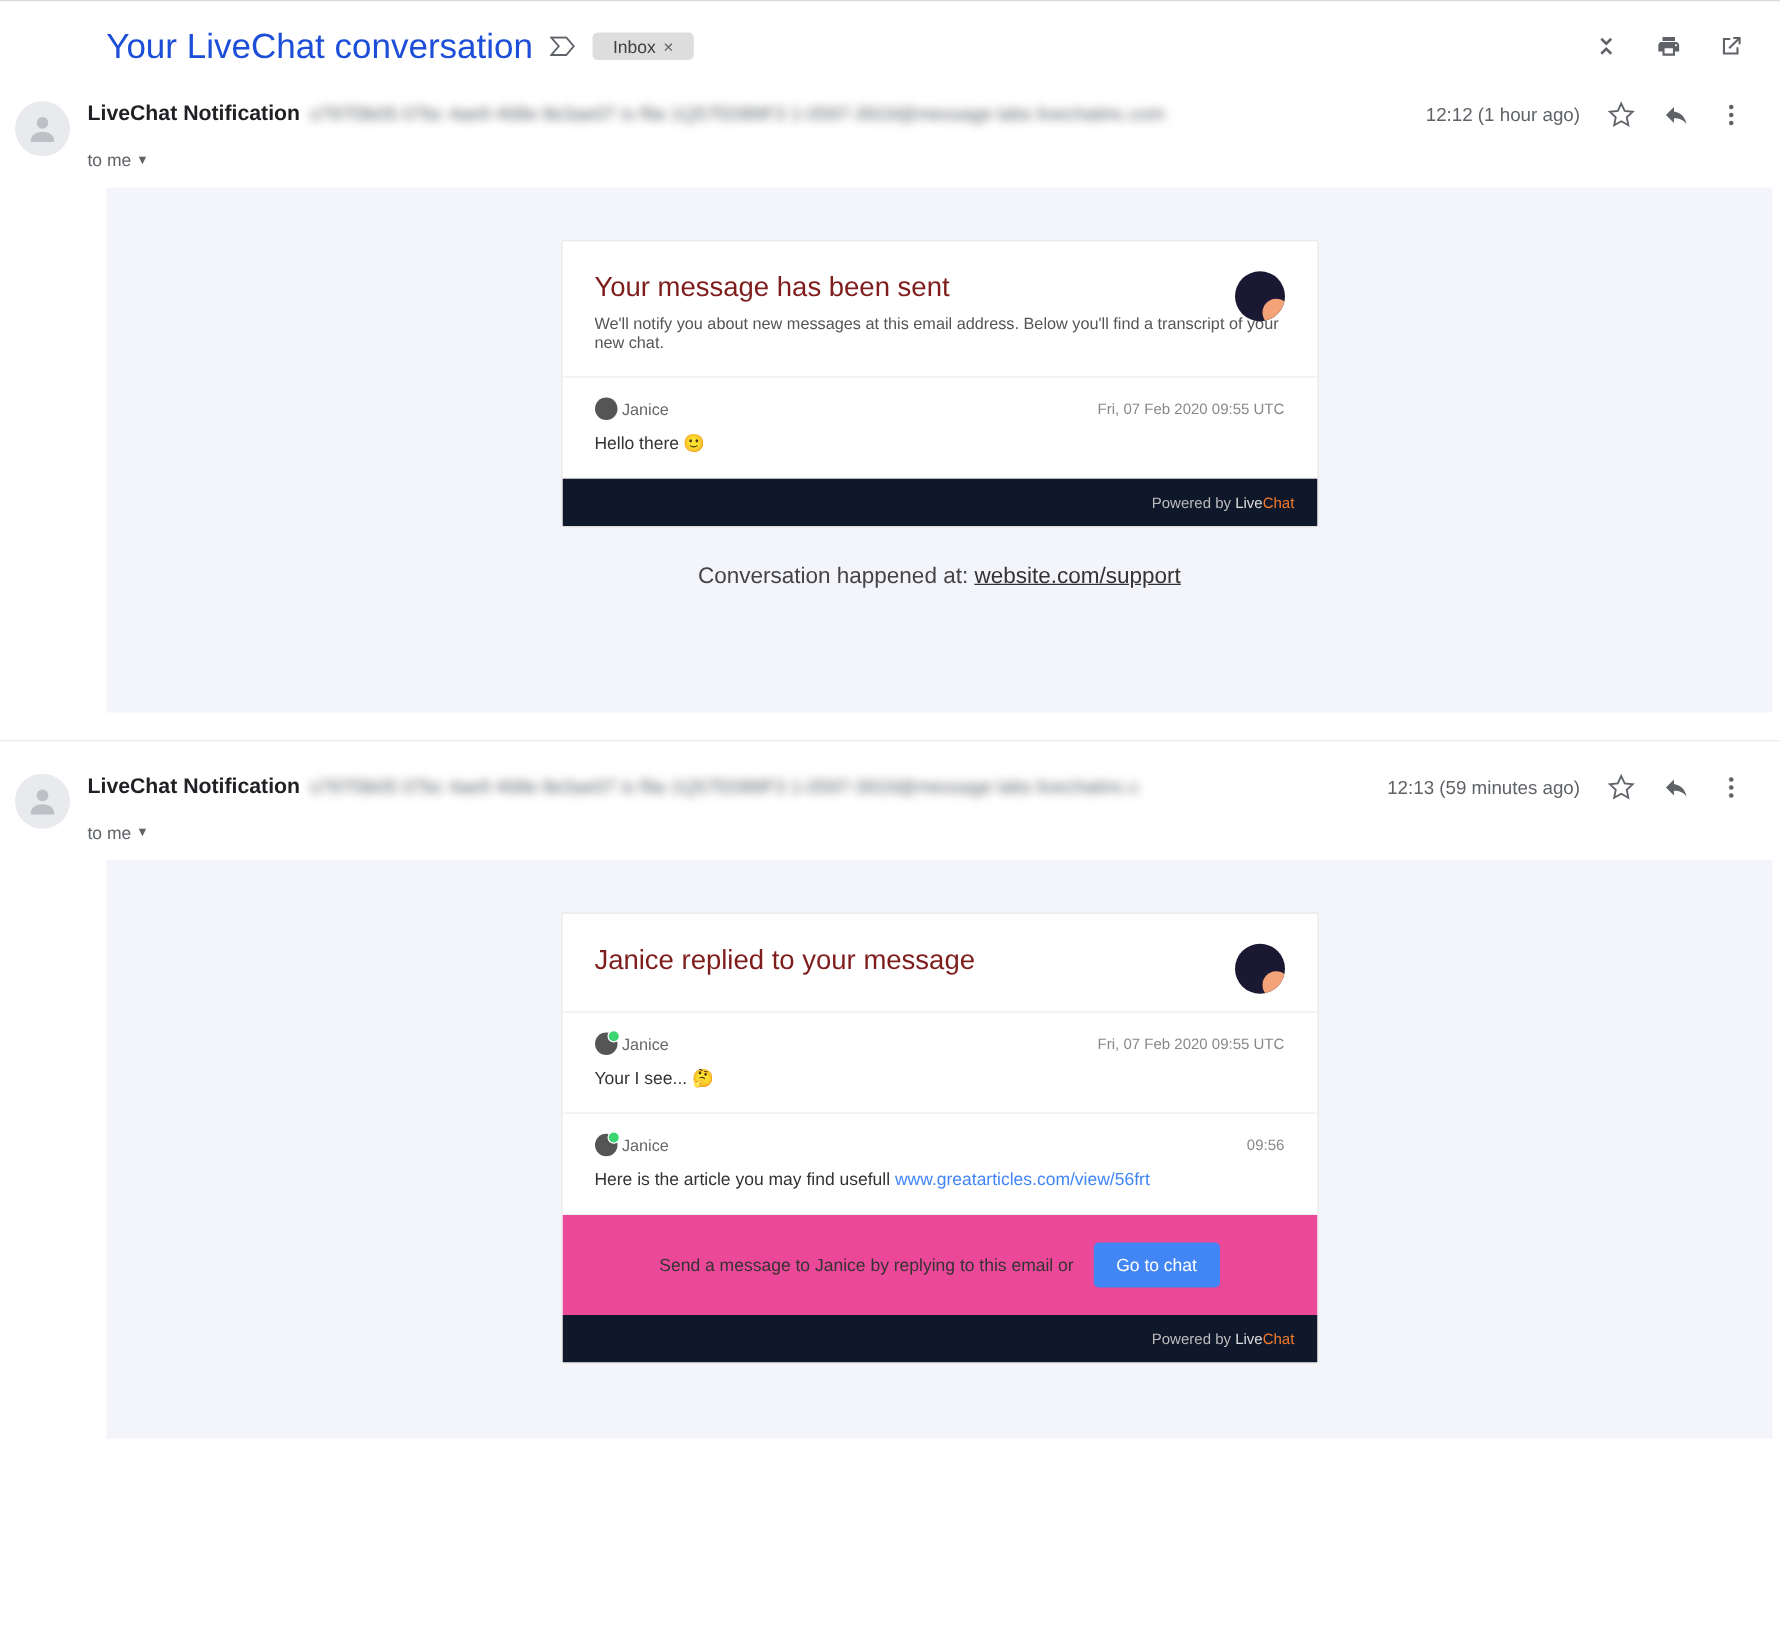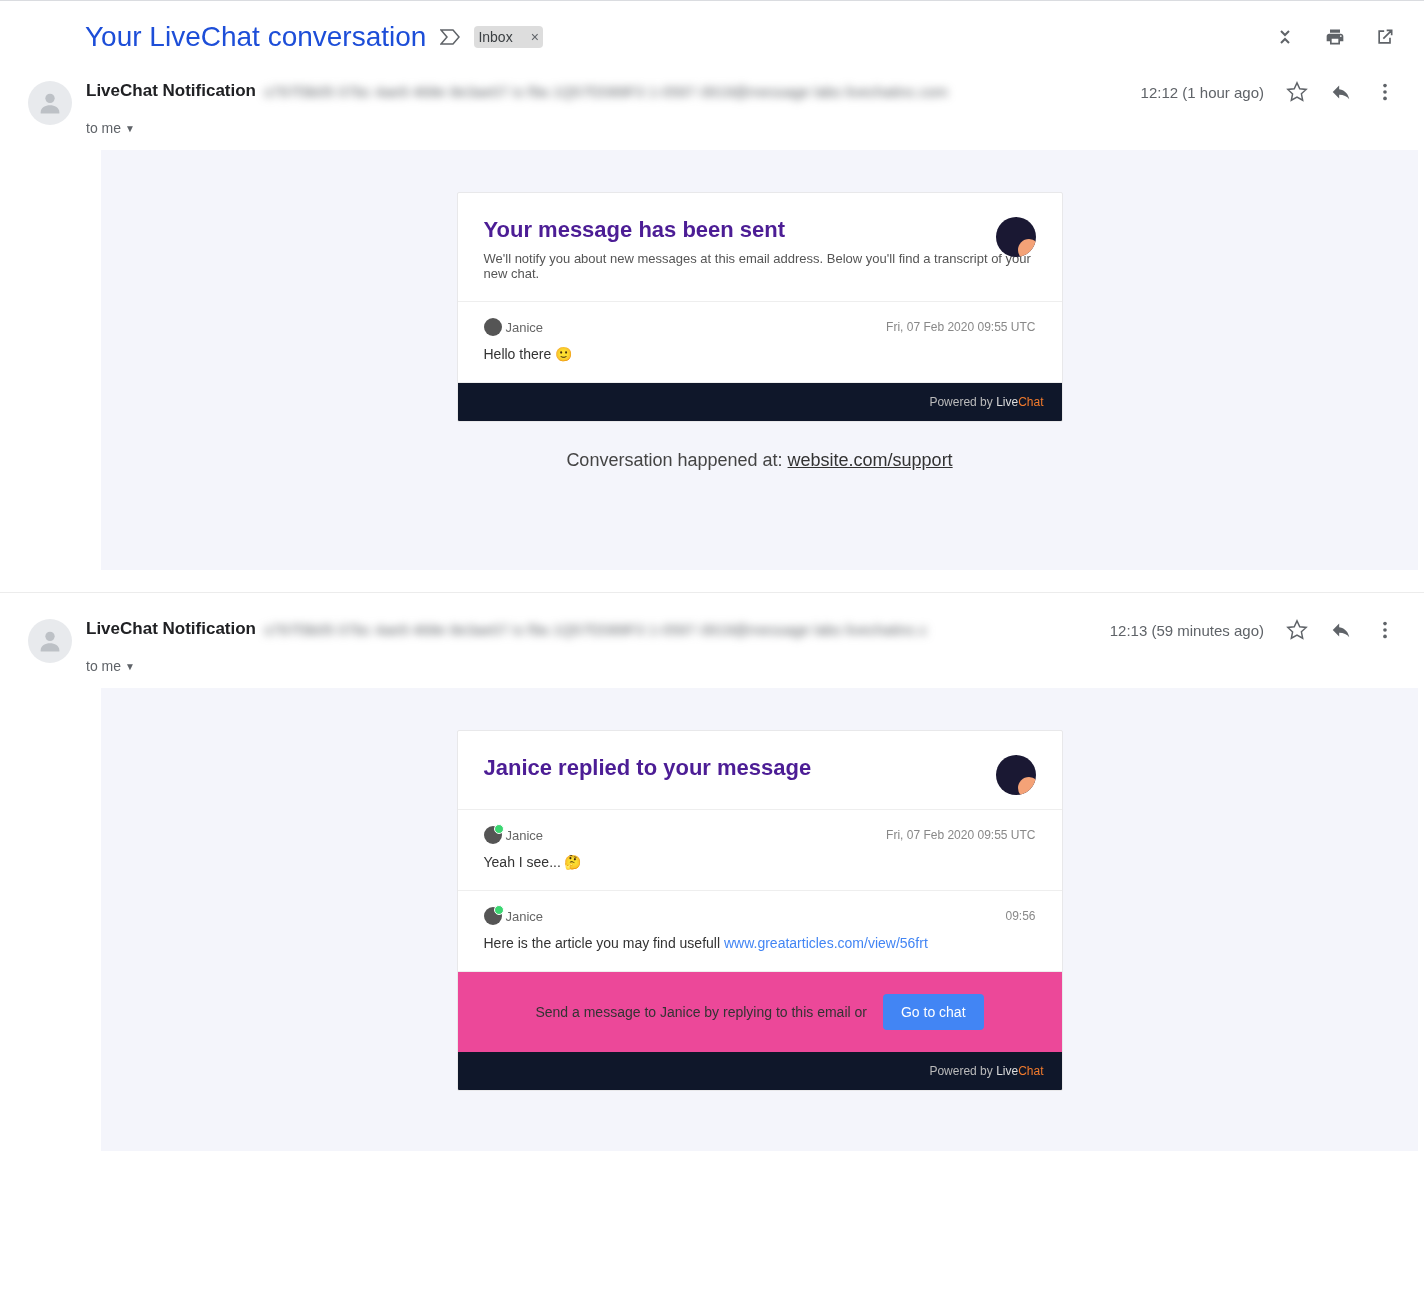--- a/index.html
+++ b/index.html
@@ -1,39 +1,39 @@
 <!DOCTYPE html>
 <html><head>
 <meta charset="utf-8">
 <style>
 *{box-sizing:border-box;margin:0;padding:0}
 body{font-family:Arial,Helvetica,sans-serif;background:#fff;color:#202124;width:1424px}
 .container{padding:0}
 .topbar{border-top:1px solid #dadce0;padding:20px 28px 20px 85px;display:flex;align-items:center;gap:14px}
 .subject{font-size:28px;font-weight:400;color:#1d4ed8}
 .label-chevron{width:20px;height:20px;display:inline-flex;align-items:center;justify-content:center;color:#5f6368}
-.chip{background:#ddd;color:#3c4043;font-size:14px;border-radius:4px;padding:3px 4px;display:inline-flex;align-items:flex-start;gap:18px}
+.chip{background:#ddd;color:#3c4043;font-size:14px;border-radius:4px;padding:3px 16px;display:inline-flex;align-items:flex-start;gap:6px}
 .chip-x{font-size:14px;color:#5f6368;cursor:pointer}
 .top-actions{margin-left:auto;display:flex;gap:28px;align-items:center;color:#5f6368}
 .ico{width:22px;height:22px;display:inline-flex;align-items:center;justify-content:center}
-.msg{padding:0 0 0 16px}
+.msg{padding:0 0 0 0}
 .msg-head{display:flex;align-items:flex-start;padding:8px 28px 10px 12px;gap:14px}
 .avatar{width:44px;height:44px;border-radius:50%;background:#e8eaed;display:flex;align-items:center;justify-content:center;color:#9aa0a6;flex-shrink:0;margin-left:0}
 .sender-block{flex:1;min-width:0}
 .sender-line{display:flex;align-items:center;gap:8px}
 .sender-name{font-weight:700;font-size:17px;color:#202124}
 .sender-email{font-size:15px;color:#5f6368;filter:blur(4px);white-space:nowrap;overflow:hidden}
 .to-line{font-size:14px;color:#5f6368;margin-top:19px;display:flex;align-items:center;gap:4px}
 .tri{font-size:10px}
 .meta{display:flex;align-items:center;gap:22px;color:#5f6368;font-size:15px}
 .meta .ico{color:#5f6368}
 .body-wrap{margin:4px 0 0 85px;padding:0;background:#f4f5fb;border-radius:0;min-height:420px;display:flex;flex-direction:column;align-items:center;padding-top:42px;padding-bottom:60px;margin-right:6px}
 .card{width:606px;background:#fff;border:1px solid #e8e8ea;border-radius:2px;overflow:hidden}
 .card-head{padding:24px 26px 20px;position:relative;border-bottom:1px solid #eee}
-.card-title{font-size:22px;font-weight:700;color:#4c1d95;margin-bottom:8px}
+.card-title{font-size:22px;font-weight:400;color:#7f1d1d;margin-bottom:8px}
 .card-sub{font-size:13px;color:#555}
 .logo-circ{position:absolute;right:26px;top:24px;width:40px;height:40px;border-radius:50%;background:#1a1833;overflow:hidden}
 .logo-circ::after{content:'';position:absolute;right:-4px;bottom:-4px;width:22px;height:22px;border-radius:50%;background:#f4a277}
 .tmsg{padding:16px 26px 20px;border-bottom:1px solid #eee}
 .tmsg:last-of-type{border-bottom:none}
 .tmsg-head{display:flex;align-items:center;gap:4px;margin-bottom:10px}
 .tav{width:18px;height:18px;border-radius:50%;background:#555;position:relative;flex-shrink:0}
 .tav.online::after{content:'';position:absolute;right:-2px;top:-2px;width:8px;height:8px;border-radius:50%;background:#3bd671;border:1px solid #fff}
 .tname{font-size:13px;color:#666}
 .ttime{margin-left:auto;font-size:12px;color:#888}
@@ -196,21 +196,21 @@
         <div class="card-head">
           <div class="card-title">Janice replied to your message</div>
           <div class="logo-circ"></div>
         </div>
         <div class="tmsg">
           <div class="tmsg-head">
             <div class="tav online"></div>
             <span class="tname">Janice</span>
             <span class="ttime">Fri, 07 Feb 2020 09:55 UTC</span>
           </div>
-          <div class="tbody">Yeah I see... 🤔</div>
+          <div class="tbody">Your I see... 🤔</div>
         </div>
         <div class="tmsg">
           <div class="tmsg-head">
             <div class="tav online"></div>
             <span class="tname">Janice</span>
             <span class="ttime">09:56</span>
           </div>
           <div class="tbody">
             <span>Here is the article you may find usefull </span><a href="#">www.greatarticles.com/view/56frt</a>
           </div>

